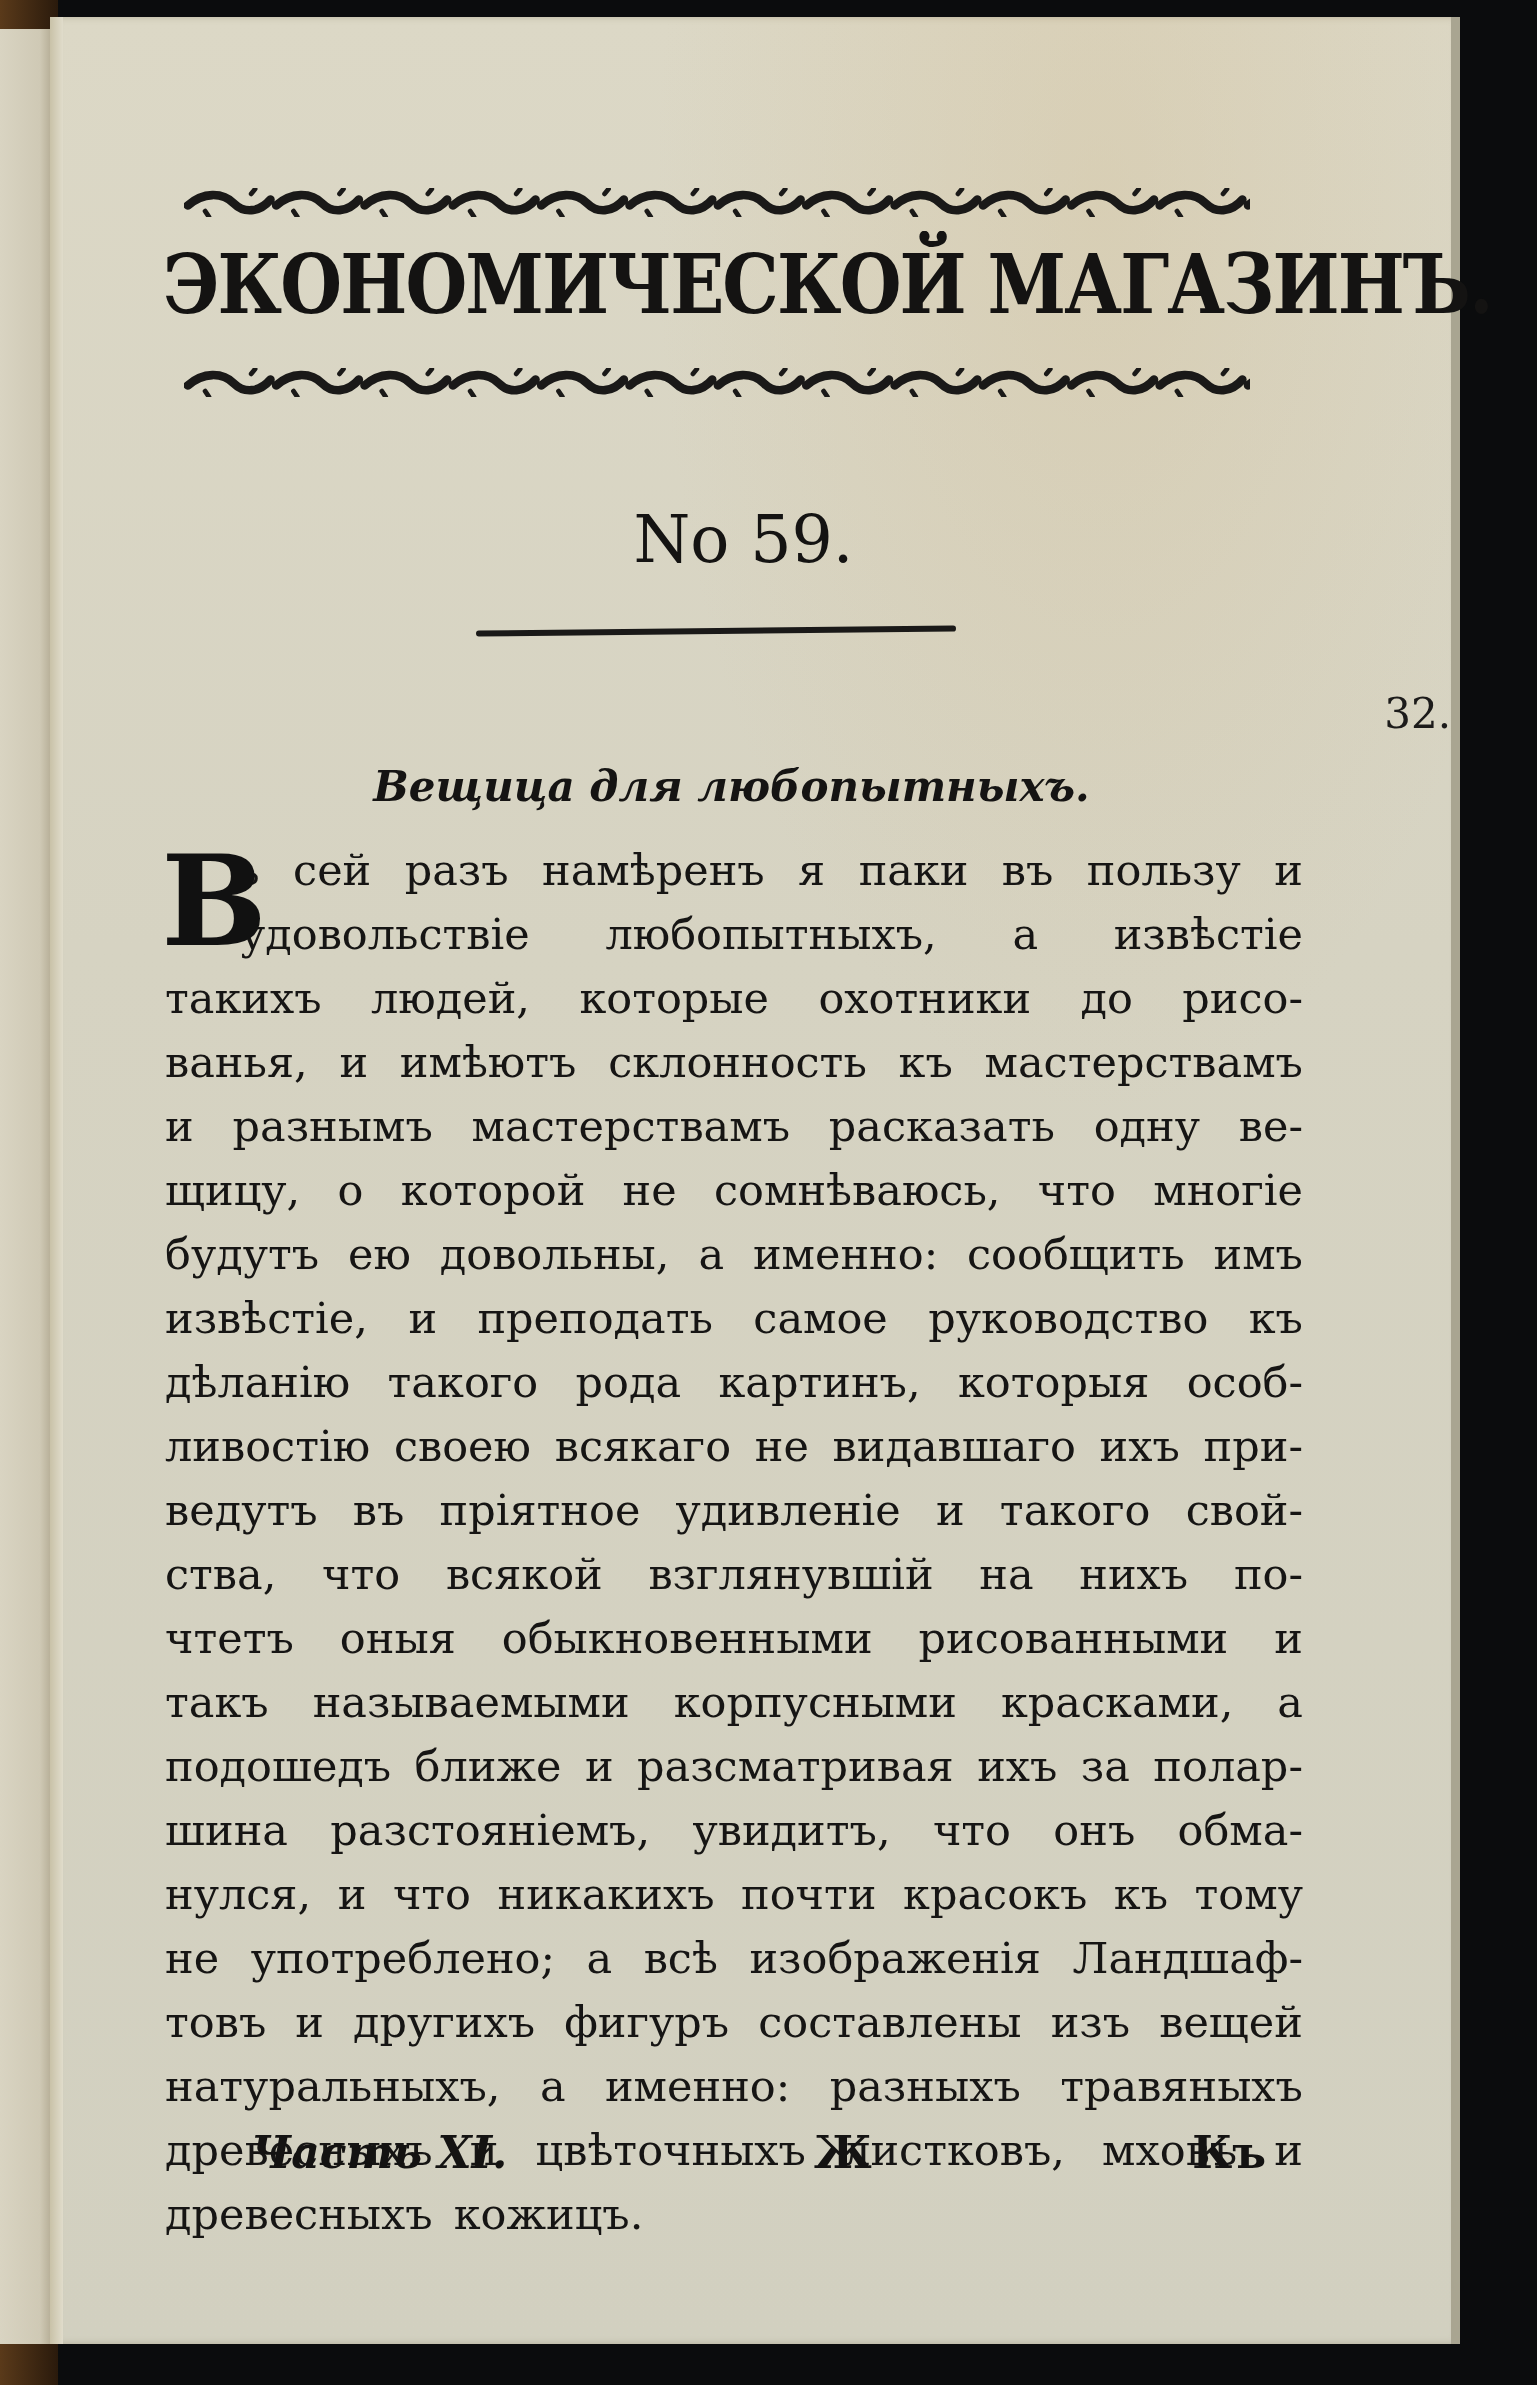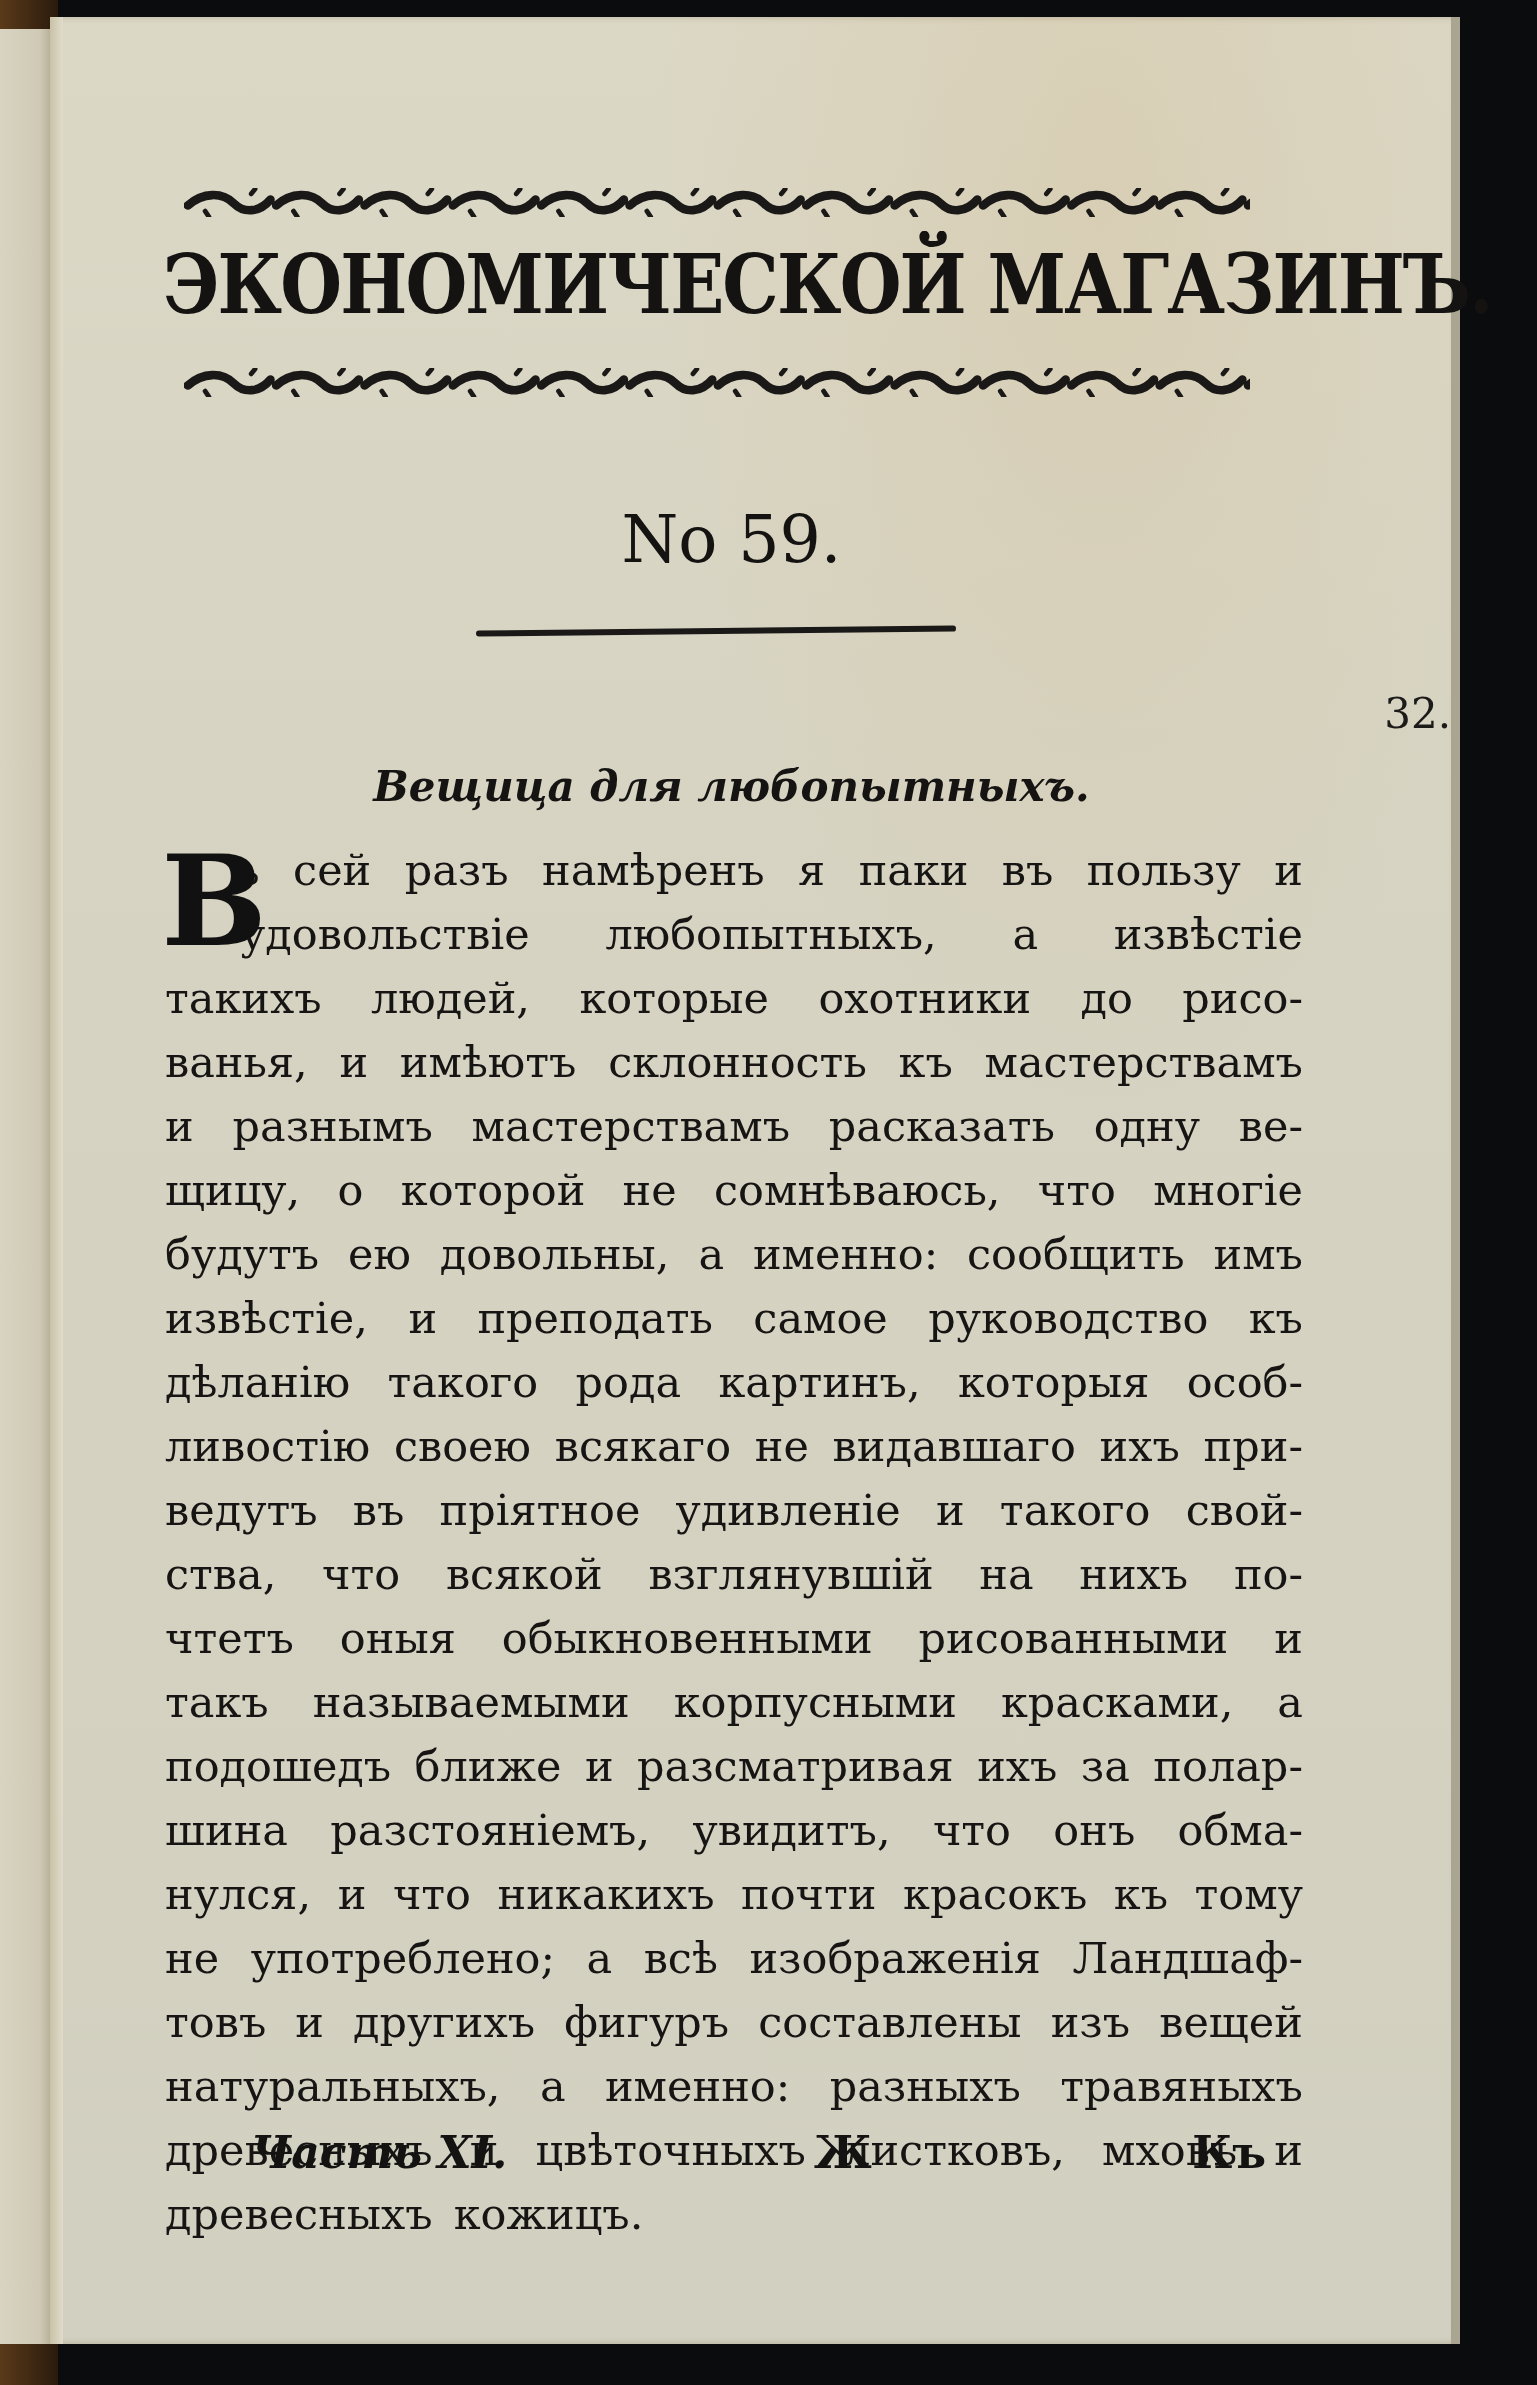--- a/index.html
+++ b/index.html
@@ -36,21 +36,21 @@
   }
   .ornament svg { display:block; }
   .title {
     position:absolute; left:113px; top:219px; width:1114px;
     font-family:"DejaVu Serif", serif; font-weight:bold;
     font-size:71px; letter-spacing:-1.9px; color:#141312;
     transform:scaleY(1.15); transform-origin:left top; white-space:nowrap;
   }
   .issue {
     position:absolute; left:0; width:1401px; top:485px; text-align:center;
-    font-size:65px; color:#141312; padding-left:0;
+    font-size:65px; color:#141312; padding-left:12px;
   }
   .issue span { display:inline-block; margin-left:-38px; }
   .rule {
     position:absolute; left:426px; top:611px; width:480px; height:5.8px;
     background:#1a1918; border-radius:2.9px; transform:rotate(-0.6deg);
   }
   .section-num {
     position:absolute; top:672px; left:0; width:1401px; text-align:right;
     font-size:42px; color:#1c1b1a;
   }

